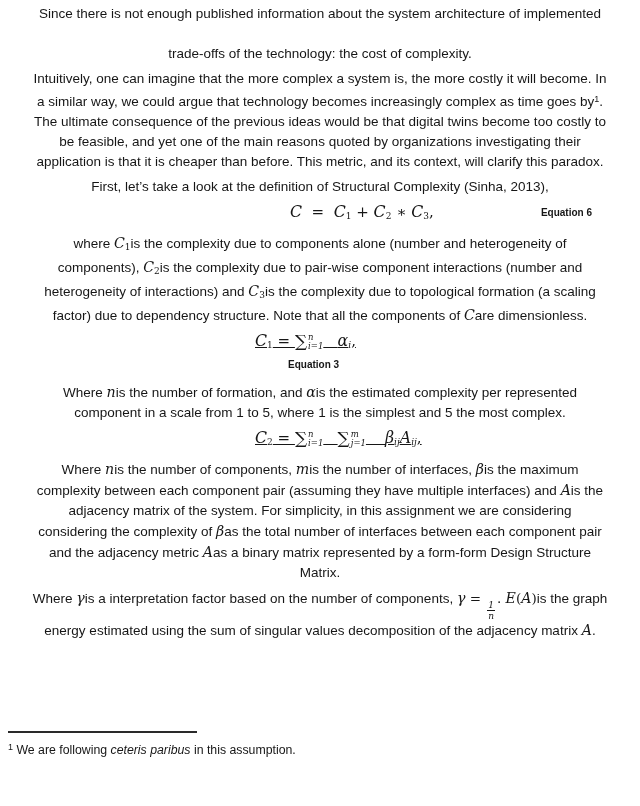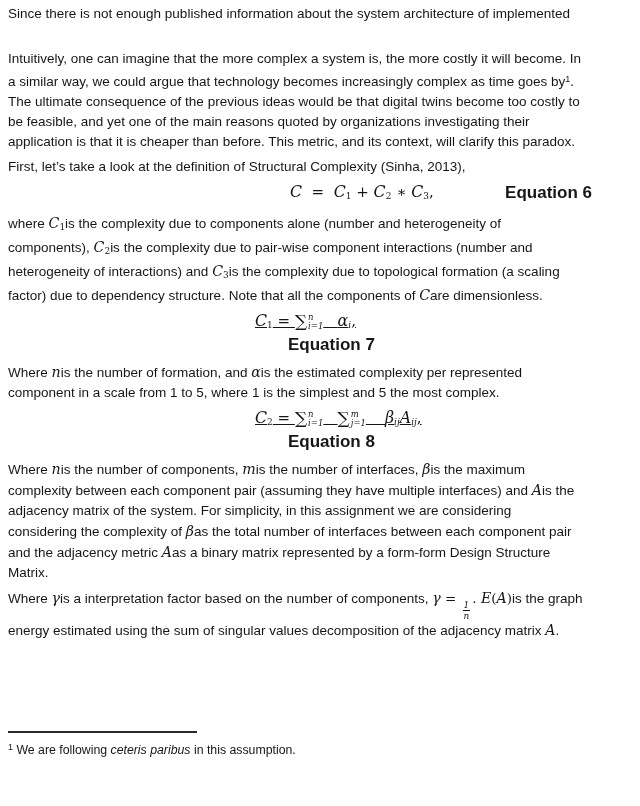--- a/index.html
+++ b/index.html
@@ -8,21 +8,21 @@
     width: 640px; height: 806px;
     background: #ffffff;
     color: #161616;
     font-family: "Liberation Sans", sans-serif;
     font-size: 13.5px;
     line-height: 20px;
     overflow: hidden;
     position: relative;
   }
   .doc { padding: 4px 4px 0 8px; width: 636px; }
-  p.para { margin: 0 0 5px 0; }
+  p.para { margin: 0 0 5px 0; text-align: center; }
 
   
   .run-math  { font-family: "DejaVu Serif", serif; font-style: italic; font-size: 1.05em; }
   .run-mr    { font-family: "DejaVu Serif", serif; font-style: normal; }
   .run-sub   { font-family: "DejaVu Serif", serif; font-style: normal; font-size: 9px; vertical-align: -2px; }
   .run-msub  { font-family: "DejaVu Serif", serif; font-style: italic; font-size: 9px; vertical-align: -2px; }
   .run-sup   { font-size: 9px; vertical-align: 4px; }
   .run-i     { font-style: italic; }
 
   
@@ -32,21 +32,21 @@
     font-family: "DejaVu Serif", serif;
     font-size: 15px;
     white-space: pre;
   }
   .eq-inline .eq-formula { display: inline-block; margin-left: 282px; }
   .eq-stack  .eq-formula { display: block; margin-left: 247px; text-decoration: underline; }
   .eq-label {
     font-family: "Liberation Sans", sans-serif;
     font-weight: bold;
     font-style: normal;
-    font-size: 17px;
+    font-size: 10px;
   }
   .eq-inline .eq-label { position: absolute; right: 40px; top: 1px; }
   .eq-stack  .eq-label { display: block; margin-left: 280px; }
 
   
   .sum { display: inline-flex; align-items: center; transform: translateY(1px); }
   .sum .sigma { font-size: 17px; line-height: 17px; font-style: normal; }
   .sum .limits {
     display: inline-flex; flex-direction: column; justify-content: space-between;
     height: 18px; font-size: 8.5px; line-height: 8.5px;
@@ -66,44 +66,43 @@
   
   .footnote { position: absolute; left: 8px; top: 731px; width: 624px; }
   .footnote-rule { width: 189px; height: 2px; background: #2a2a2a; margin: 0 0 6px 0; }
   .footnote-text { font-size: 12.3px; line-height: 16px; }
 </style>
 </head>
 <body>
 
 <div class="doc">
 
-  <p class="para"><span>Since there is not enough published information about the system architecture of implemented</span><br><br></p>
+  <p class="para"><span>Since there is not enough published information about the system architecture of implemented</span><br><br><span>trade-offs of the technology: the cost of complexity.</span></p>
 
   <p class="para"><span>Intuitively, one can imagine that the more complex a system is, the more costly it will become. In</span><br><span>a similar way, we could argue that technology becomes increasingly complex as time goes by</span><span class="run-sup">1</span><span>.</span><br><span>The ultimate consequence of the previous ideas would be that digital twins become too costly to</span><br><span>be feasible, and yet one of the main reasons quoted by organizations investigating their</span><br><span>application is that it is cheaper than before. This metric, and its context, will clarify this paradox.</span></p>
 
   <p class="para"><span>First, let’s take a look at the definition of Structural Complexity (Sinha, 2013),</span></p>
 
   <div class="eq-inline">
     <span class="eq-formula"><span class="run-math">C</span><span class="run-mr">  =  </span><span class="run-math">C</span><span class="run-sub">1</span><span class="run-mr"> + </span><span class="run-math">C</span><span class="run-sub">2</span><span class="run-mr"> ∗ </span><span class="run-math">C</span><span class="run-sub">3</span><span class="run-mr">,</span></span>
     <span class="eq-label">Equation 6</span>
   </div>
 
   <p class="para"><span>where </span><span class="run-math">C</span><span class="run-sub">1</span><span>is the complexity due to components alone (number and heterogeneity of</span><br><span>components), </span><span class="run-math">C</span><span class="run-sub">2</span><span>is the complexity due to pair-wise component interactions (number and</span><br><span>heterogeneity of interactions) and </span><span class="run-math">C</span><span class="run-sub">3</span><span>is the complexity due to topological formation (a scaling</span><br><span>factor) due to dependency structure. Note that all the components of </span><span class="run-math">C</span><span>are dimensionless.</span></p>
 
 
   <div class="eq-stack">
     <span class="eq-formula"><span class="run-math">C</span><span class="run-sub">1</span><span class="run-mr"> = </span><span class="sum"><span class="sigma">∑</span><span class="limits"><span class="lim-top">n</span><span class="lim-bot">i=1</span></span></span><span class="run-mr">   </span><span class="run-math">α</span><span class="run-msub">i</span><span class="run-mr">,</span></span>
-    <span class="eq-label">Equation 7</span>
+    <span class="eq-label">Equation 3</span>
   </div>
 
   <p class="para"><span>Where </span><span class="run-math">n</span><span>is the number of formation, and </span><span class="run-math">α</span><span>is the estimated complexity per represented</span><br><span>component in a scale from 1 to 5, where 1 is the simplest and 5 the most complex.</span></p>
 
   <div class="eq-stack">
     <span class="eq-formula"><span class="run-math">C</span><span class="run-sub">2</span><span class="run-mr"> = </span><span class="sum"><span class="sigma">∑</span><span class="limits"><span class="lim-top">n</span><span class="lim-bot">i=1</span></span></span><span class="run-mr">   </span><span class="sum"><span class="sigma">∑</span><span class="limits"><span class="lim-top">m</span><span class="lim-bot">j=1</span></span></span><span class="run-mr">    </span><span class="run-math">β</span><span class="run-msub">ij</span><span class="run-math">A</span><span class="run-msub">ij</span><span class="run-mr">,</span></span>
-    <span class="eq-label">Equation 8</span>
   </div>
 
   <p class="para"><span>Where </span><span class="run-math">n</span><span>is the number of components, </span><span class="run-math">m</span><span>is the number of interfaces, </span><span class="run-math">β</span><span>is the maximum</span><br><span>complexity between each component pair (assuming they have multiple interfaces) and </span><span class="run-math">A</span><span>is the</span><br><span>adjacency matrix of the system. For simplicity, in this assignment we are considering</span><br><span>considering the complexity of </span><span class="run-math">β</span><span>as the total number of interfaces between each component pair</span><br><span>and the adjacency metric </span><span class="run-math">A</span><span>as a binary matrix represented by a form-form Design Structure</span><br><span>Matrix.</span></p>
 
 
   <p class="para"><span>Where </span><span class="run-math">γ</span><span>is a interpretation factor based on the number of components, </span><span class="run-math">γ</span><span class="run-mr"> = </span><span class="frac">
         <span class="num">1</span>
         <span class="den">n</span>
       </span><span class="run-mr">. </span><span class="run-math">E</span><span class="run-mr">(</span><span class="run-math">A</span><span class="run-mr">)</span><span>is the graph</span><br><span>energy estimated using the sum of singular values decomposition of the adjacency matrix </span><span class="run-math">A</span><span>.</span></p>
 

